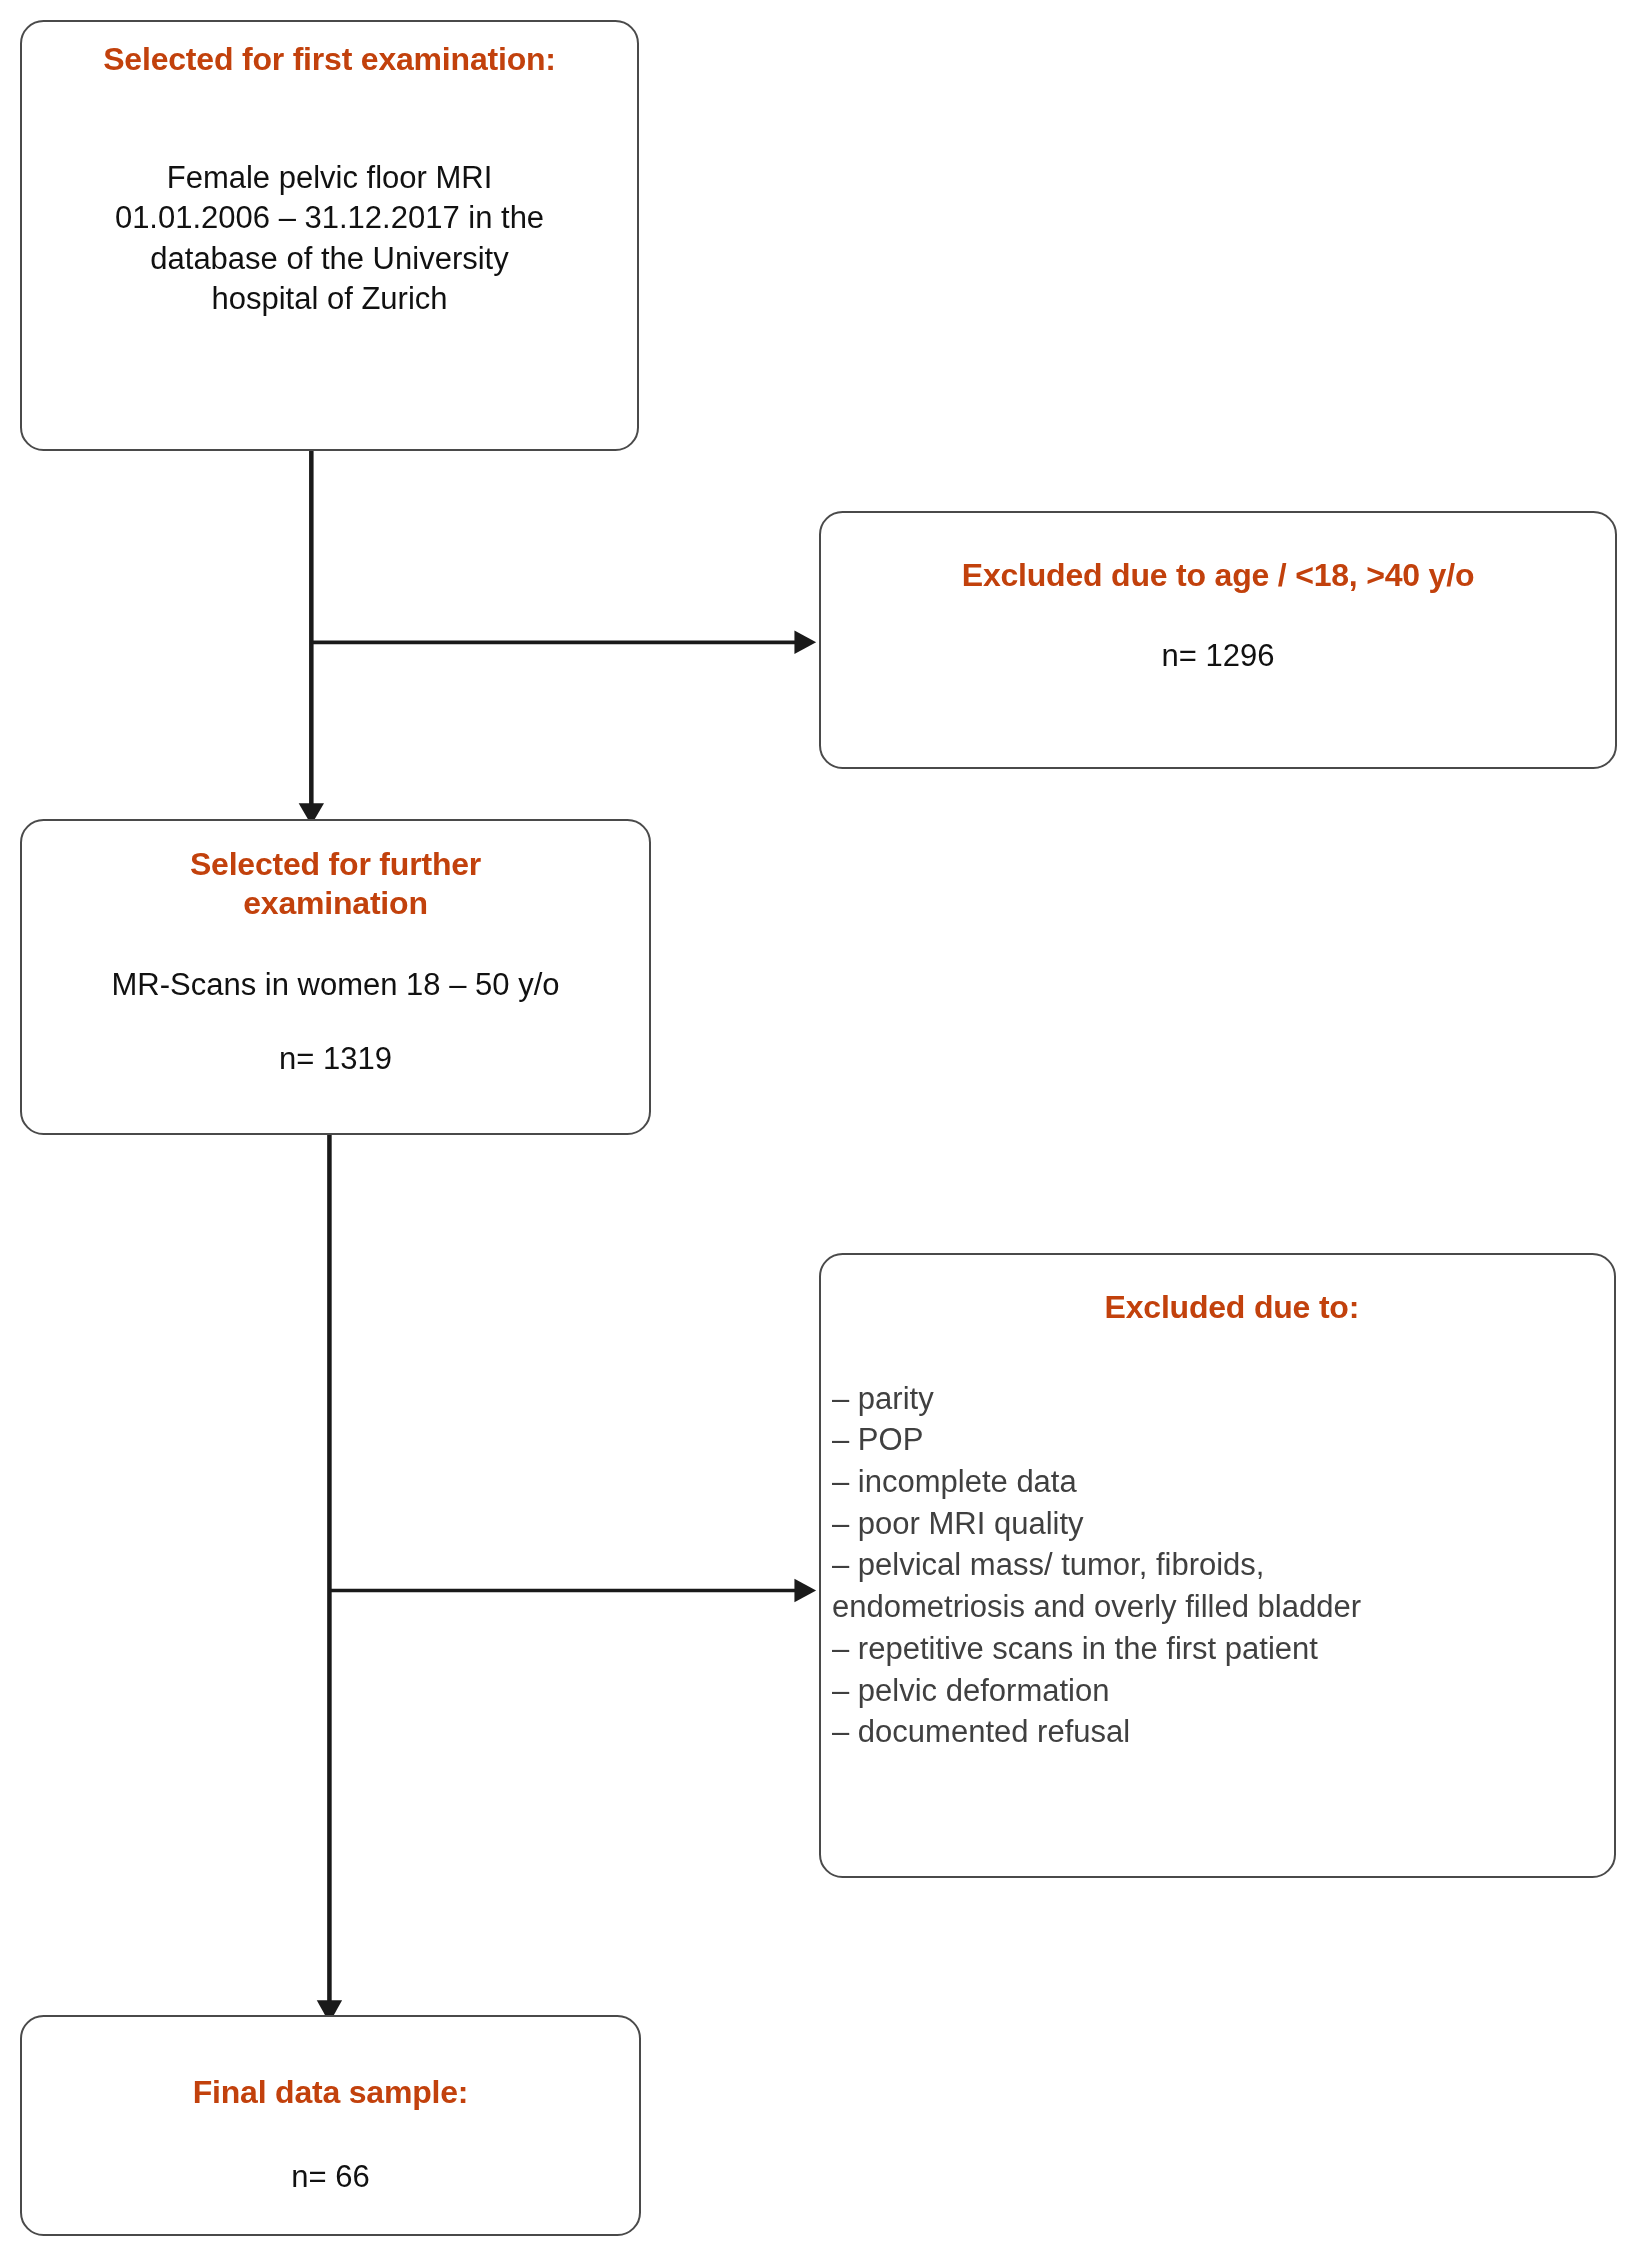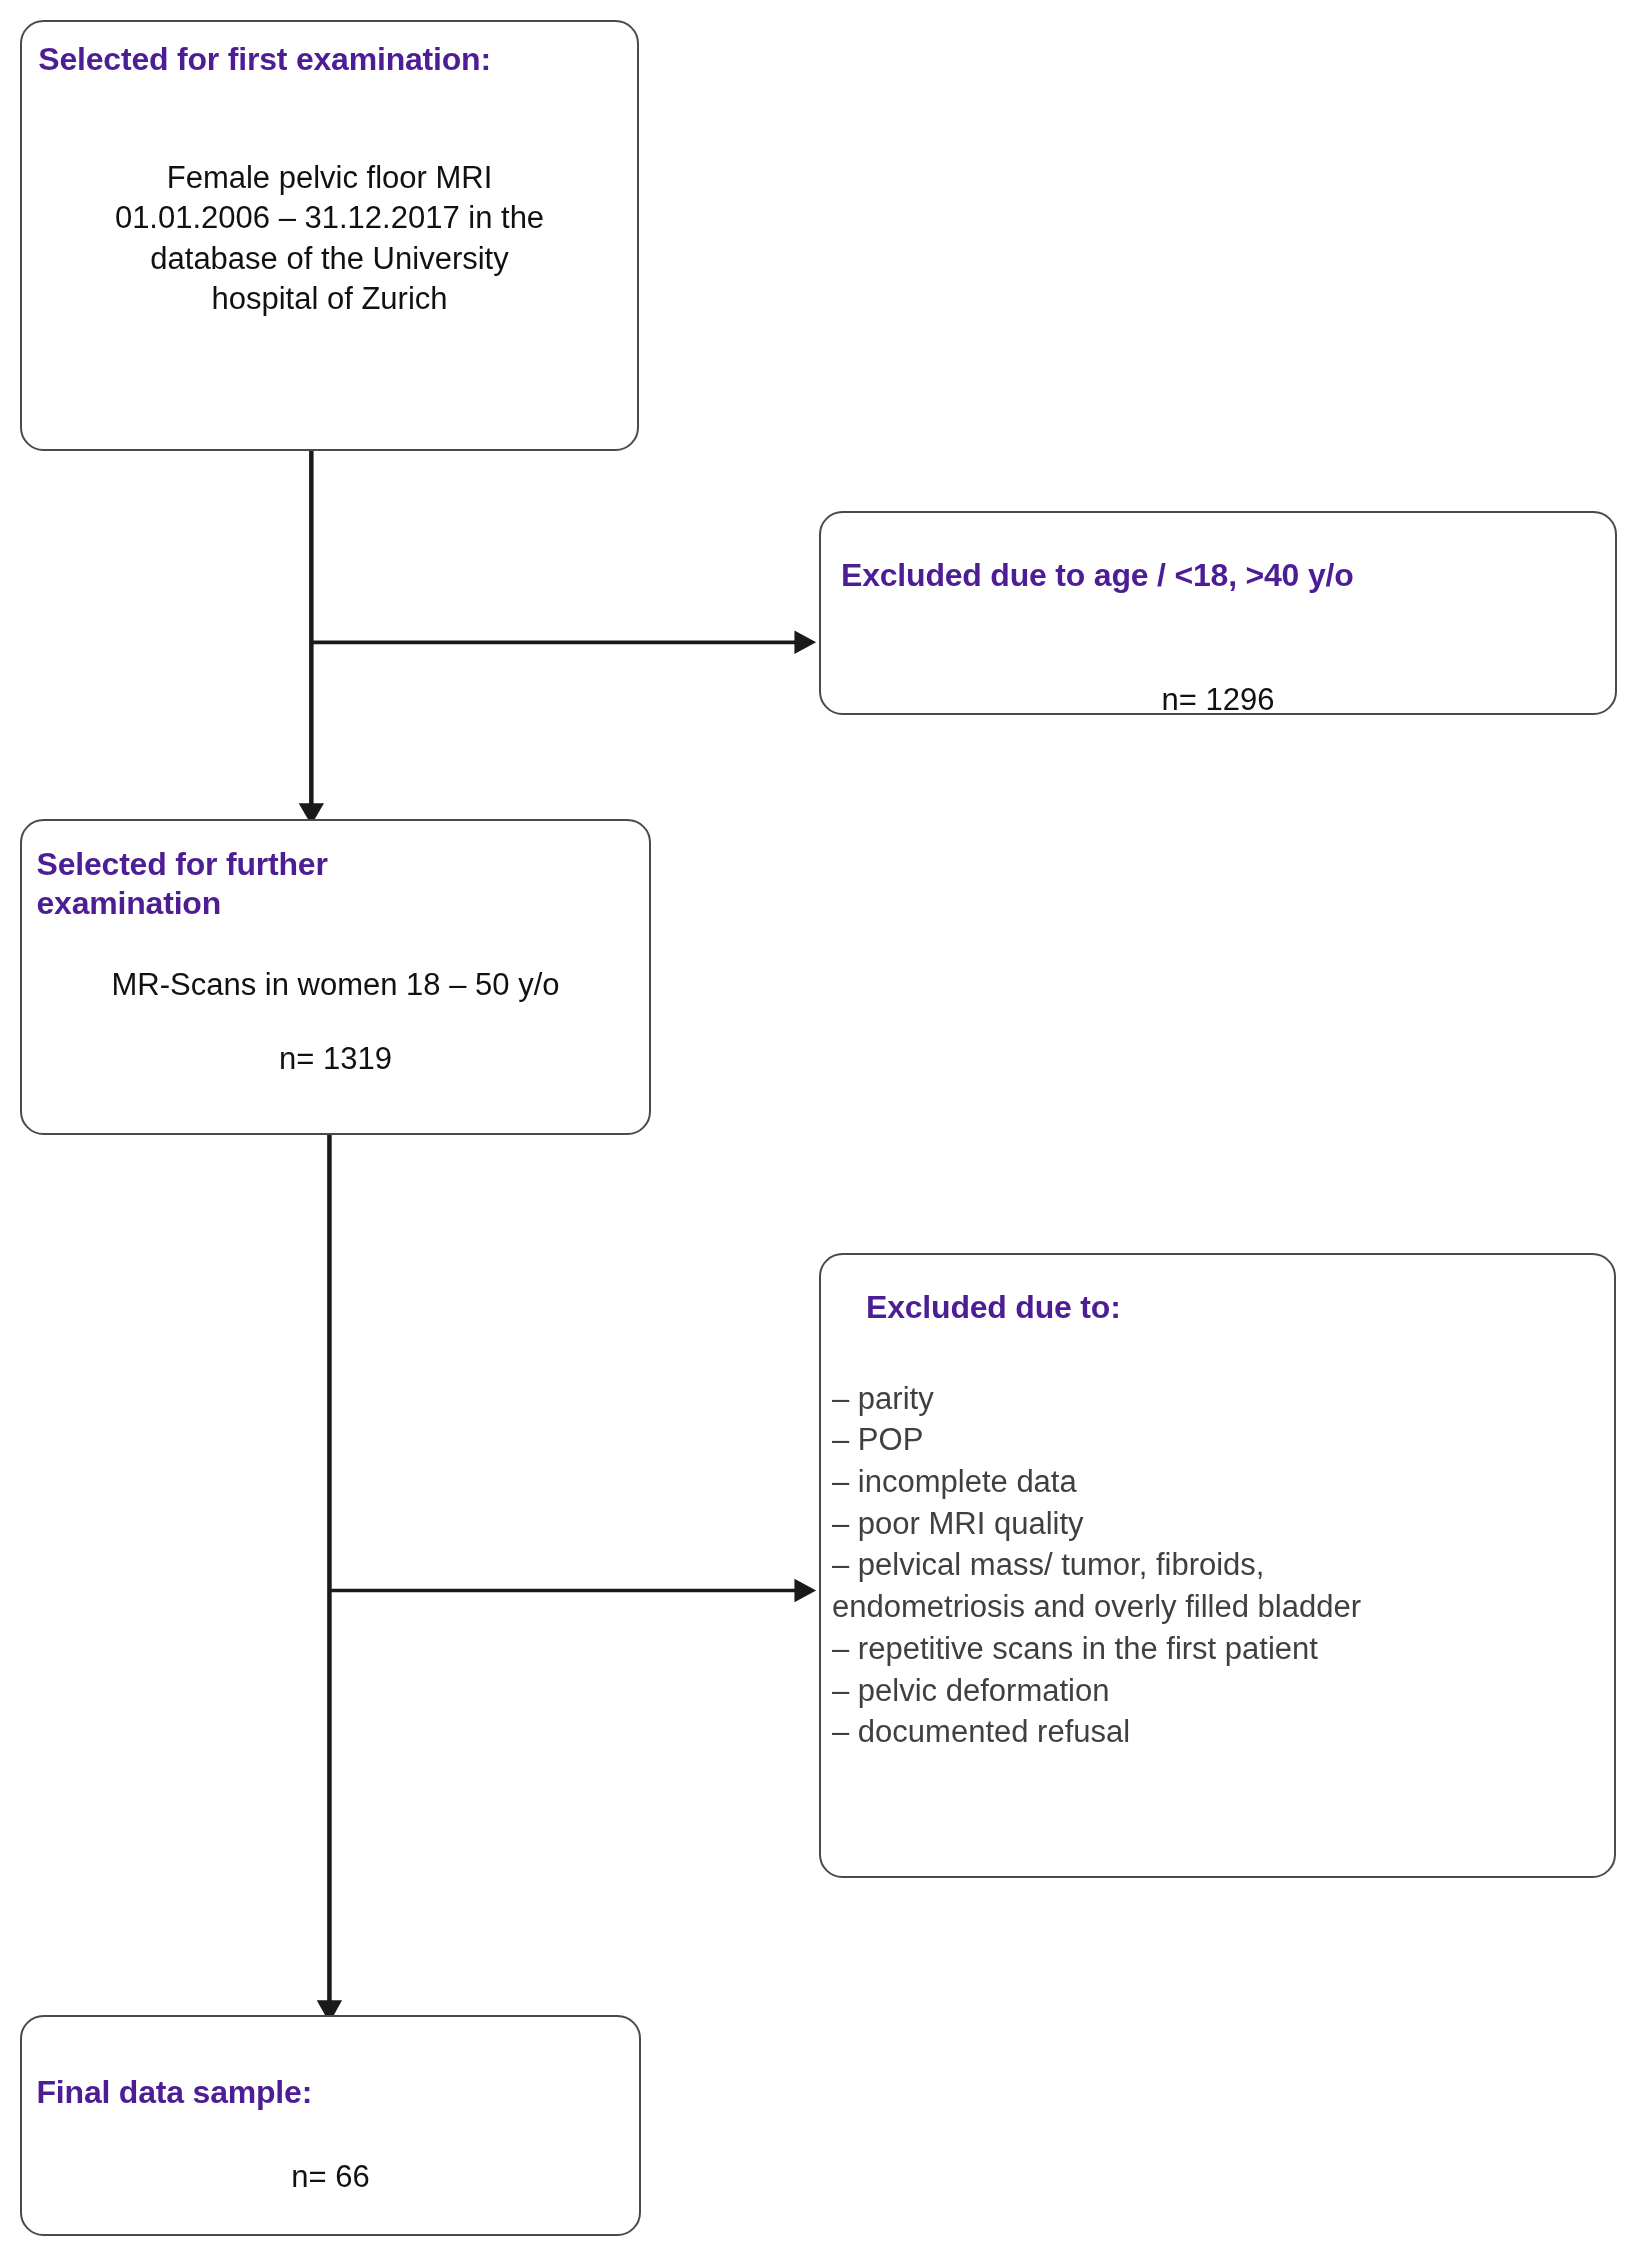--- a/index.html
+++ b/index.html
@@ -25,22 +25,22 @@
     border: 2.7px solid #4a4a4a;
     border-radius: 23.5px;
     display: flex;
     flex-direction: column;
     overflow: hidden;
   }
   .node-title {
     font-weight: bold;
     font-size: 32px;
     line-height: 1.22;
-    text-align: left;
-    color: #4c1d95;
+    text-align: center;
+    color: #c2410c;
     letter-spacing: -0.2px;
   }
   .node-body {
     font-size: 31px;
     line-height: 1.30;
     text-align: center;
     color: #111111;
     font-weight: normal;
   }
   .node-count {
@@ -60,24 +60,23 @@
   }
   #node-first-exam .node-title { margin-top: 3.6px; }
   #node-first-exam .node-body  { margin-top: 79px; }
   #node-first-exam .node-count { margin-top: 47px; }
 
   
   #node-excluded-age {
     left: 819px;
     top: 511px;
     width: 798px;
-    height: 204px;
+    height: 258px;
     padding: 9px 20px;
     justify-content: flex-start;
-    gap: 44px;
   }
   #node-excluded-age .node-title { margin-top: 34px; }
   #node-excluded-age .node-count { margin-top: 43px; }
 
   
   #node-further-exam {
     left: 20px;
     top: 819px;
     width: 631px;
     height: 316px;

